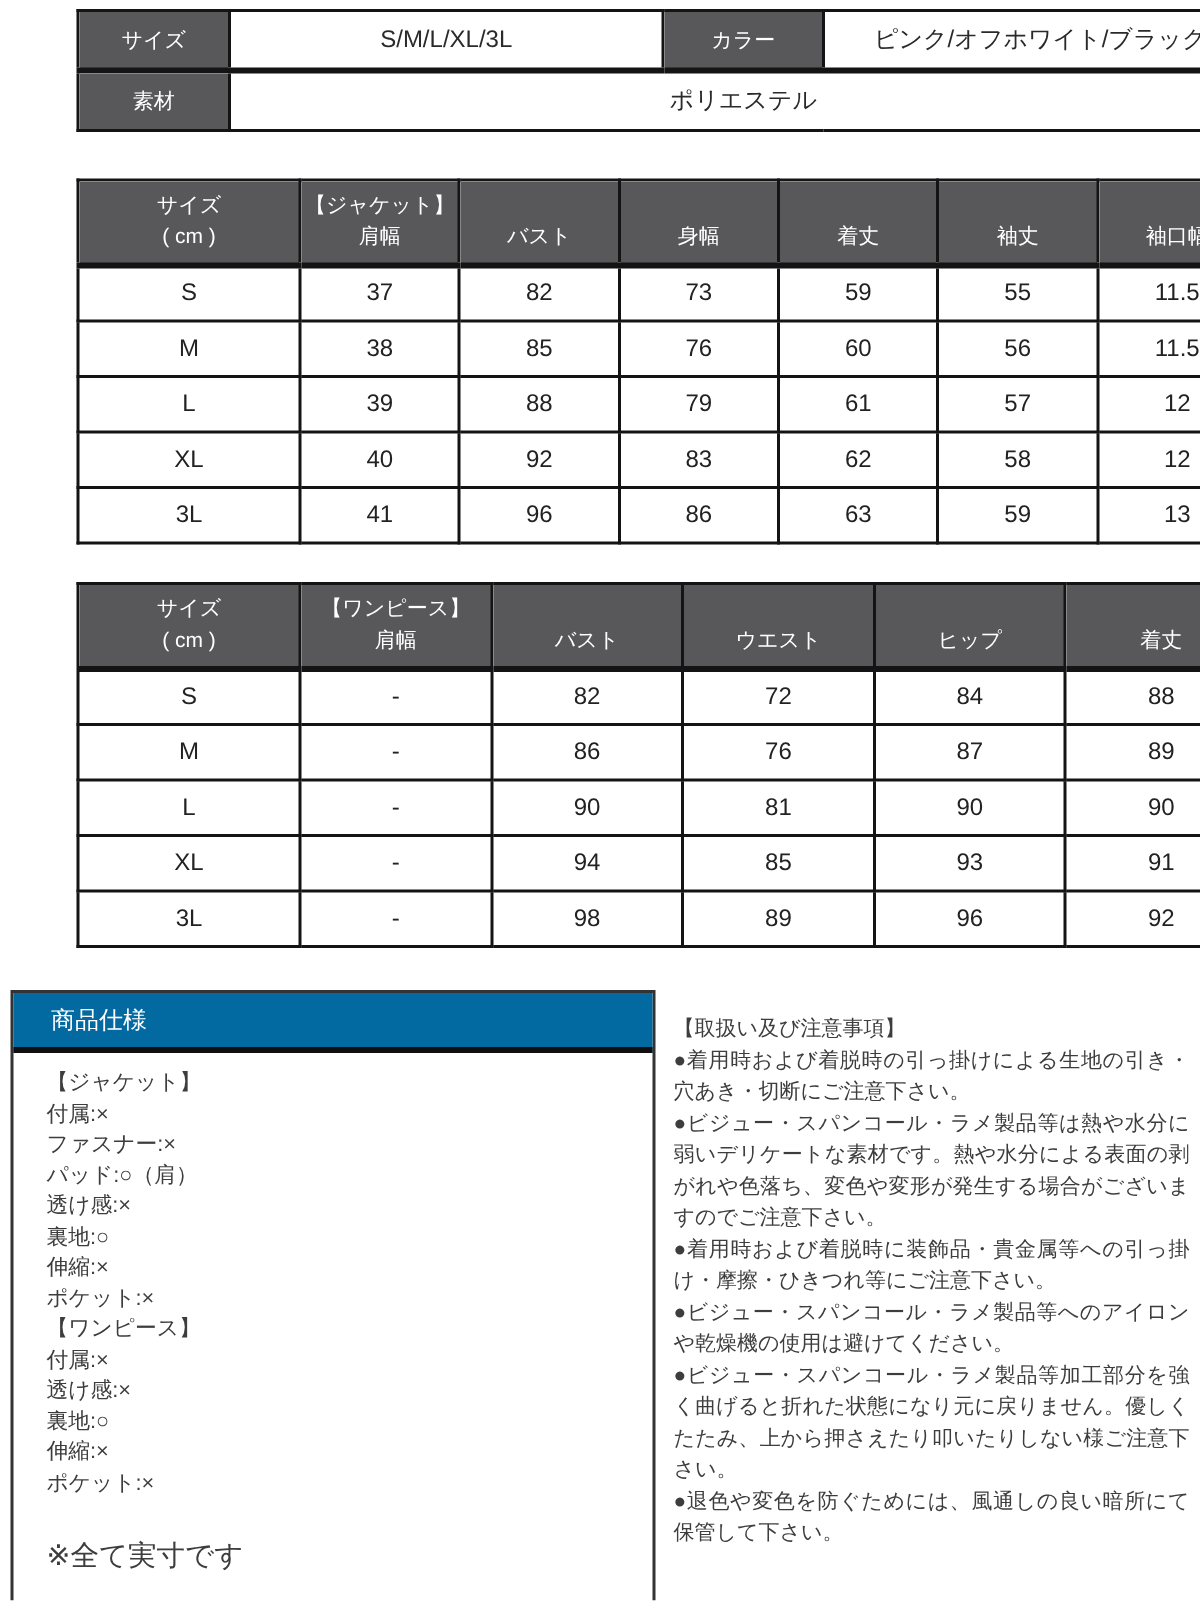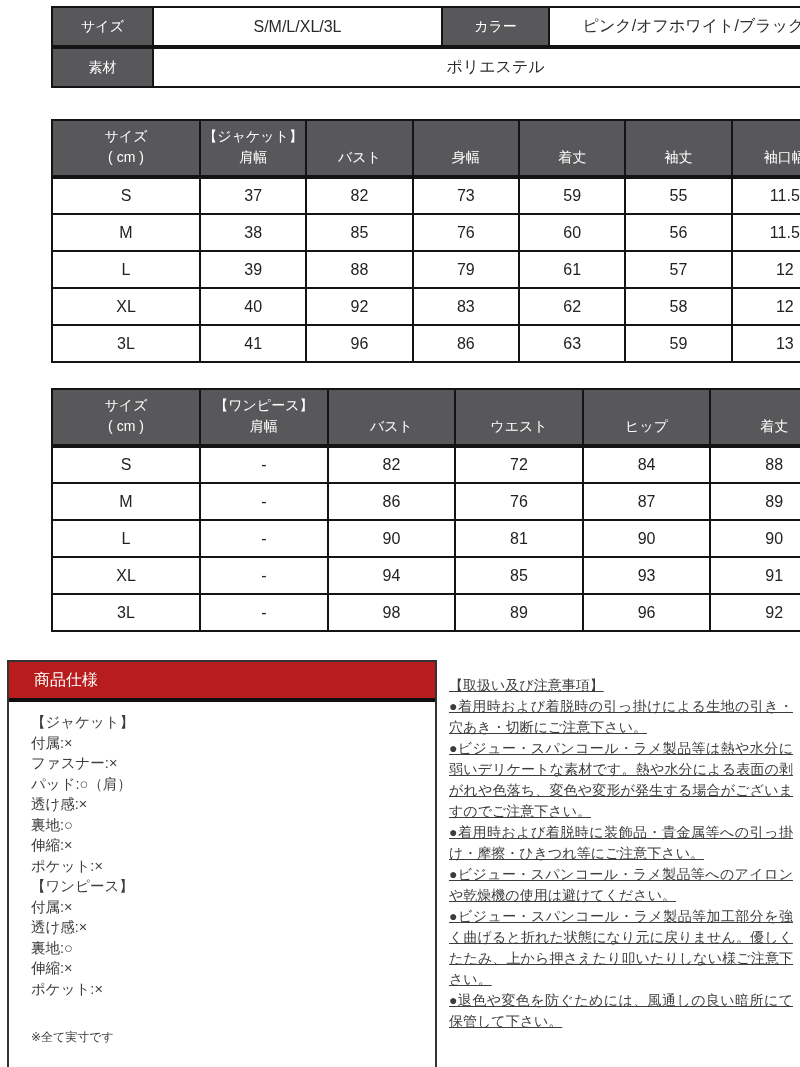--- a/index.html
+++ b/index.html
@@ -29,32 +29,32 @@
   .size-table tbody tr { height:37px; }
   .size-table tbody td { font-size:16px; color:#222222; }
 
   
   .bottom { display:flex; margin-top:28px; align-items:flex-start; }
   .spec-box {
     width:430px; height:421px; box-sizing:border-box;
     border:2px solid #333333; background:#ffffff; flex:none;
   }
   .spec-bar {
-    background:#b91c1c; color:#ffffff; font-size:16px;
+    background:#0369a1; color:#ffffff; font-size:16px;
     padding:8px 10px 7px 25px; border-bottom:4px solid #0f0f0f;
   }
   .spec-lines { padding:10px 12px 0 22px; font-size:14.5px; color:#3d3d3d; }
   .spec-line { height:20.5px; line-height:20.5px; white-space:nowrap; }
-  .spec-footnote { margin-top:28px; height:21px; line-height:21px; font-size:12px; }
+  .spec-footnote { margin-top:28px; height:21px; line-height:21px; font-size:19px; }
   .care {
     flex:1; box-sizing:border-box; padding:15px 2px 0 12px;
     font-size:14px; color:#3d3d3d; line-height:21px;
   }
   .care-heading { margin:0 0 1px 0; }
-  .care p { margin:0; text-align:justify;text-decoration:underline; }
+  .care p { margin:0; text-align:justify; }
 </style>
 </head>
 <body>
 
 <div class="page">
 
   <table class="t1">
     <colgroup>
         <col style="width:101px">
         <col style="width:289px">

